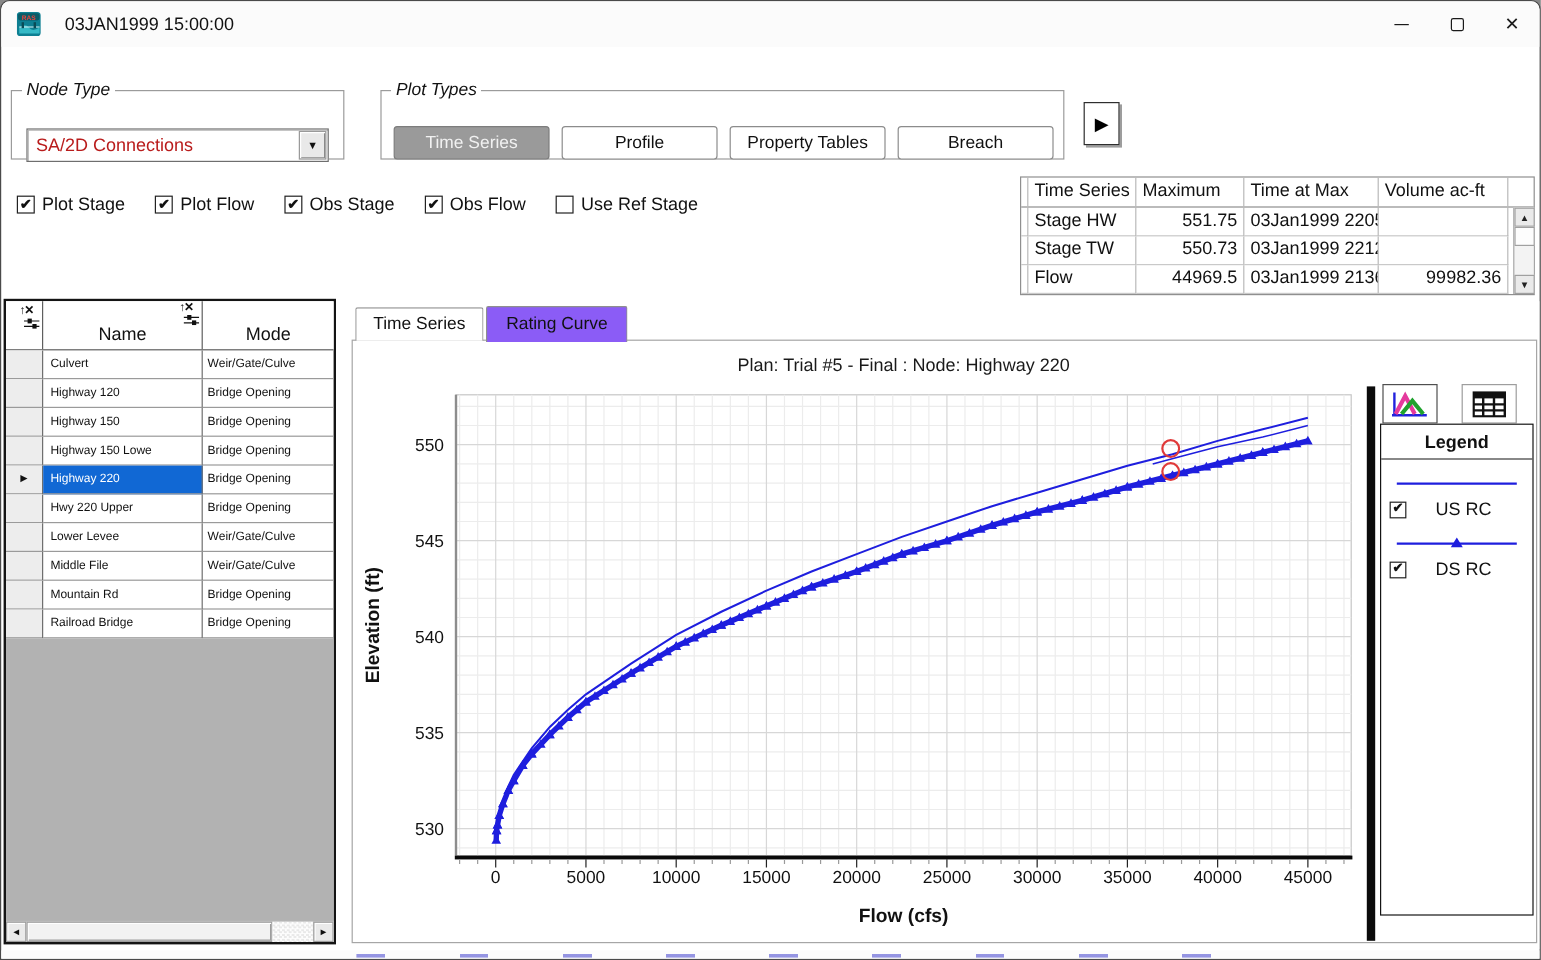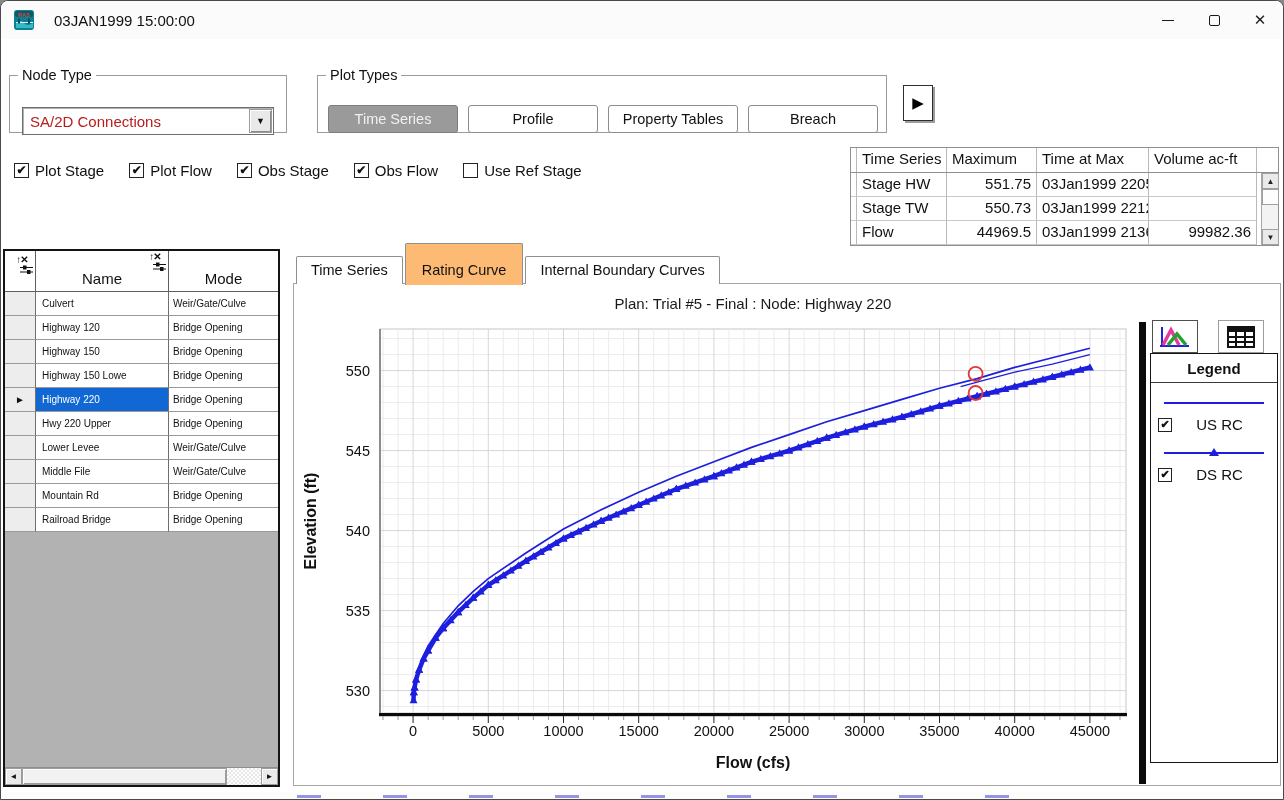--- a/index.html
+++ b/index.html
@@ -20,21 +20,21 @@
   .glyph-max { display:inline-block; width:11px; height:11px; border:1.3px solid #1a1a1a; border-radius:2px; }
 
   
   .menubar { position:absolute; left:0; top:38px; width:100%; height:27px; background:#fff;
              display:flex; align-items:center; font-size:15px; color:#111; }
   .menu-item { padding:2px 10px; }
   .menu-item:first-child { padding-left:10px; }
 
   
   fieldset { position:absolute; border:1px solid #9b9b9b; background:#fff; }
-  fieldset legend { font-size:14.5px; color:#111; margin-left:8px; padding:0 4px; }
+  fieldset legend { font-size:14.5px; color:#111; margin-left:8px; padding:0 4px;font-style:italic; }
   #gb-nodetype { left:8px; top:66px; width:278px; height:66px; }
   #gb-plottypes { left:316px; top:66px; width:570px; height:66px; }
 
   
   .combo { position:absolute; left:12px; top:24px; width:252px; height:28px; background:#fff;
            border:1px solid #6e6e6e; box-shadow: inset 1px 1px 0 rgba(0,0,0,.3), inset -1px -1px 0 #fff;
            display:flex; align-items:center; }
   .combo-text { flex:1; font-size:15px; padding-left:7px; color:#b91c1c; white-space:nowrap; overflow:hidden; }
   .combo-btn { width:23px; height:24px; margin-right:1px; background:#e9e9e9; border:1px solid #9a9a9a;
                box-shadow: inset 1px 1px 0 #fff, inset -1px -1px 0 #8a8a8a;
@@ -103,21 +103,21 @@
             font-size:8px; color:#111; }
   .hs-thumb { width:205px; height:17px; background:#f2f2f2; border:1px solid #9d9d9d;
               box-shadow: inset 1px 1px 0 #fff, inset -1px -1px 0 #9d9d9d; }
   .hs-track { flex:1; background:repeating-conic-gradient(#e9e9e9 0 25%, #fdfdfd 0 50%) 0 0/4px 4px; }
 
   
   #main-panel { position:absolute; left:290px; top:250px; width:992px; height:540px; background:#fff; }
   #tabbar { position:absolute; left:5px; top:2px; height:31px; display:flex; align-items:flex-end; z-index:3; }
   .tab { border:1px solid #8f8f8f; border-bottom:none; background:#fff; font-size:14.5px; color:#111;
          padding:5px 14px 6px; margin-right:2px; border-radius:2px 2px 0 0; }
-  .tab.active { padding:18px 16px 7px; margin-bottom:-1px; background:#fdba74; z-index:4; position:relative; }
+  .tab.active { padding:6px 16px 7px; margin-bottom:-1px; background:#8b5cf6; z-index:4; position:relative; }
   .tab-content { position:absolute; left:2px; top:32px; width:988px; height:503px;
                  border:1px solid #a6a6a6; background:#fff; z-index:1; }
   #chart-svg { position:absolute; left:4px; top:2px; }
 
   
   .splitter { position:absolute; left:845px; top:38px; width:7px; height:462px; background:#0b0b0b; }
   .legend-btn { position:absolute; top:36px; width:46px; height:33px; background:#fff;
                 border:1px solid #9d9d9d; display:flex; align-items:center; justify-content:center; }
   #legend-btn-chart { left:858px; border:1.5px solid #4f4f4f; }
   #legend-btn-table { left:924px; }
@@ -336,21 +336,20 @@
       <div class="hs-thumb"></div>
       <div class="hs-track"></div>
       <div class="hs-btn">►</div>
     </div>
   </div>
 
   <div id="main-panel">
     <div id="tabbar">
         <div class="tab">Time Series</div>
         <div class="tab active">Rating Curve</div>
-        <div class="tab">Internal Boundary Curves</div>
       </div>
     <div class="tab-content">
       <svg id="chart-svg" width="850" height="500" viewBox="0 0 850 500">
           <rect x="82" y="43" width="746" height="384" fill="#ffffff" stroke="#c6c6c6" stroke-width="1"></rect>
           <line x1="85.00806451612902" y1="43" x2="85.00806451612902" y2="427" stroke="#ececec" stroke-width="1"></line>
           <line x1="100.04838709677419" y1="43" x2="100.04838709677419" y2="427" stroke="#ececec" stroke-width="1"></line>
           <line x1="130.1290322580645" y1="43" x2="130.1290322580645" y2="427" stroke="#ececec" stroke-width="1"></line>
           <line x1="145.16935483870967" y1="43" x2="145.16935483870967" y2="427" stroke="#ececec" stroke-width="1"></line>
           <line x1="160.20967741935485" y1="43" x2="160.20967741935485" y2="427" stroke="#ececec" stroke-width="1"></line>
           <line x1="175.25" y1="43" x2="175.25" y2="427" stroke="#ececec" stroke-width="1"></line>

